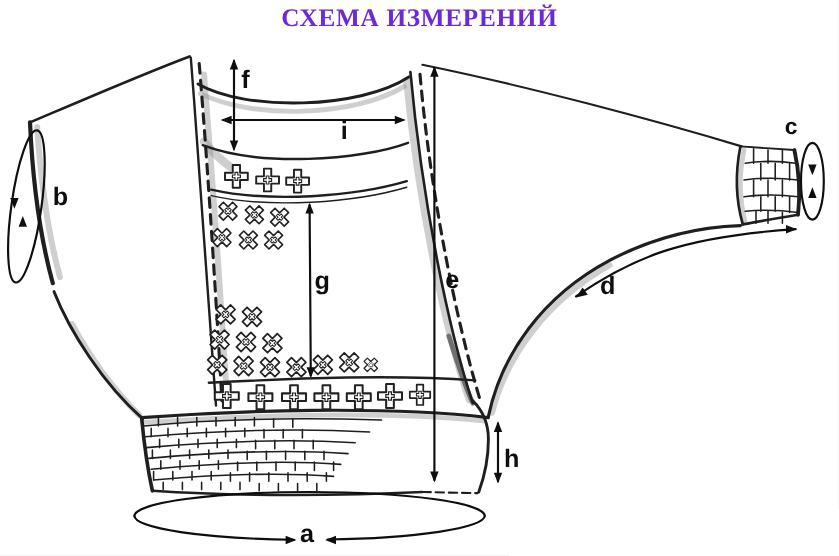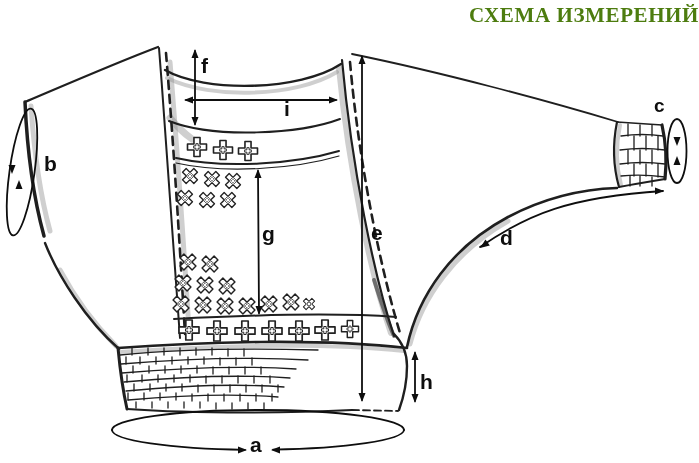--- a/index.html
+++ b/index.html
@@ -2,23 +2,23 @@
 <html><head>
 <meta charset="utf-8">
 <style>
   html,body{margin:0;padding:0;background:#e9e9e9;}
   .stage{
     width:699px;height:463px;position:relative;margin:0 auto;
     background:#ffffff;overflow:hidden;
     font-family:"Liberation Sans",sans-serif;
   }
   .diagram-title{
-    position:absolute;top:3px;left:0;right:0;text-align:right;
+    position:absolute;top:3px;left:0;right:0;text-align:center;
     font-family:"Liberation Serif","DejaVu Serif",serif;
-    font-weight:700;font-size:21px;letter-spacing:.6px;color:#4d7c0f;
+    font-weight:700;font-size:21px;letter-spacing:.6px;color:#6d28d9;
   }
   svg{position:absolute;left:0;top:0;}
   svg text{
     font-family:"Liberation Sans","DejaVu Sans",sans-serif;
     font-weight:700;font-size:21px;fill:#0e0e0e;
   }
   svg text.small{font-size:19px;}
   .ink{stroke:#1f1f1f;fill:none;stroke-linecap:round;stroke-linejoin:round;}
   .shade{stroke:#8d8d8d;fill:none;stroke-linecap:round;opacity:.42;}
   .mark{stroke:#0e0e0e;fill:none;stroke-width:1.8;stroke-linecap:round;}

